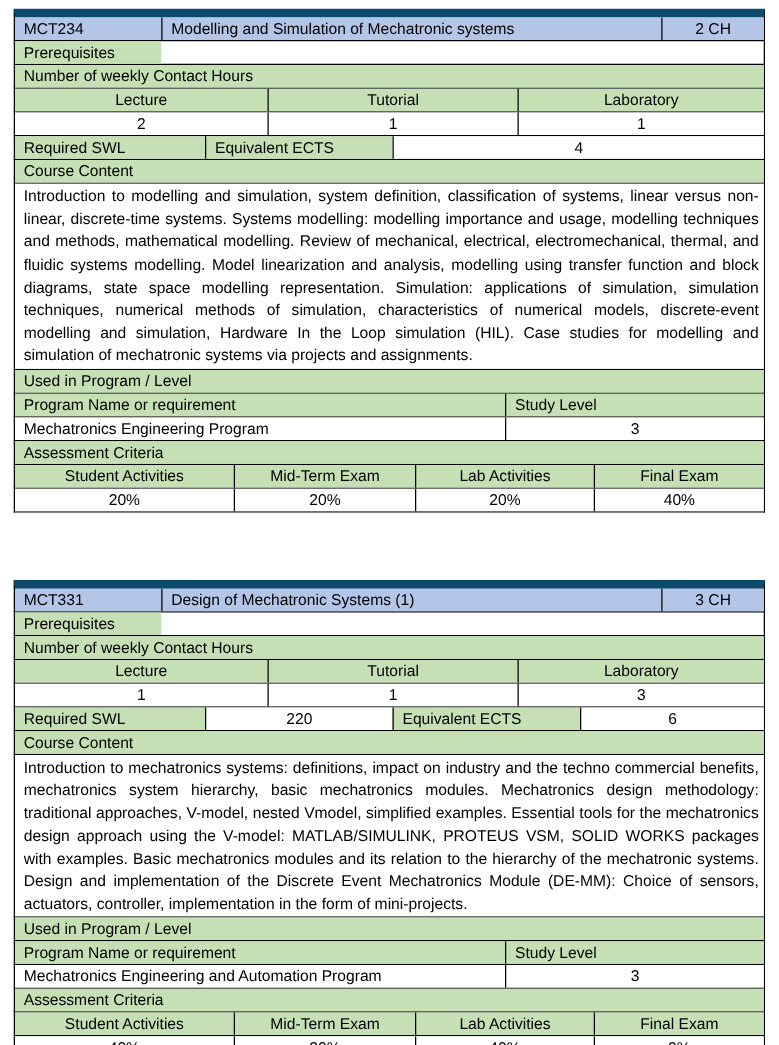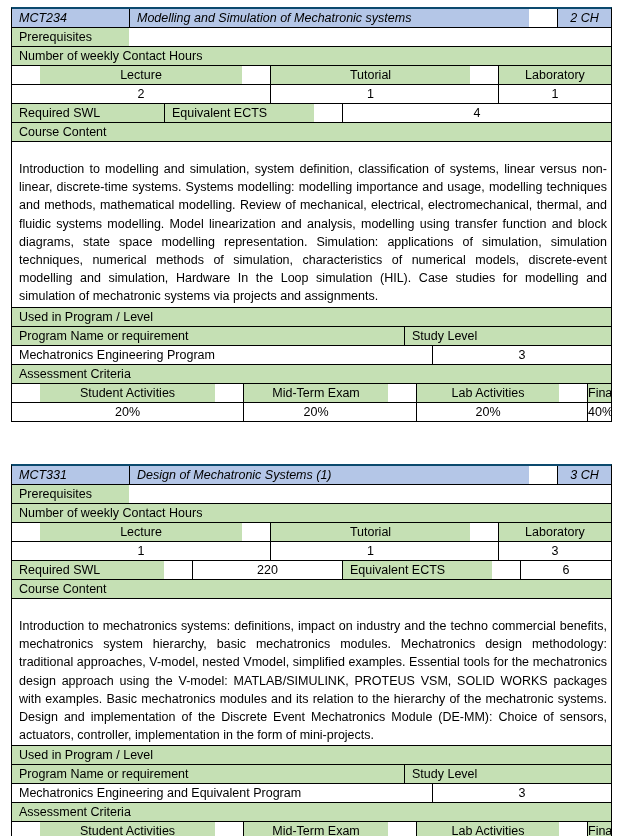--- a/index.html
+++ b/index.html
@@ -2,29 +2,29 @@
 <html><head>
 <meta charset="utf-8">
 <style>
   html, body { margin: 0; padding: 0; background: #ffffff; }
   body { width: 623px; height: 836px; position: relative; overflow: hidden;
          font-family: "Liberation Sans", sans-serif; font-size: 12.5px; color: #000; }
   .course { position: absolute; left: 11px; width: 601px; }
   .course.c1 { top: 7px; }
   .course.c2 { top: 464px; }
   .row { display: flex; border-left: 1px solid #000; border-right: 1px solid #000; border-bottom: 1px solid #000; box-sizing: border-box; }
-  .row.first { border-top: 2px solid #0c4a6e; font-style: italic; }
+  .row.first { border-top: 7px solid #0c4a6e; }
   .cell { box-sizing: border-box; padding: 0 0 0 7px; height: 18px; line-height: 18px; white-space: nowrap; overflow: hidden; }
   .cell + .cell { border-left: 1px solid #000; }
   .blue { background: #b4c6e7; }
   .green { background: #c5e0b4; }
   .white { background: #ffffff; }
-  .center { text-align: center; padding-left: 0; margin-left: 28px; }
+  .center { text-align: center; padding-left: 0; }
   .full { flex: 1; }
-  .content { white-space: normal; height: auto; line-height: 18.2px; padding: 18px 4px 1px 7px; text-align: justify; }
+  .content { white-space: normal; height: auto; line-height: 18.2px; padding: 1px 4px 1px 7px; text-align: justify; }
   .text-last-left { text-align-last: left; }
 </style>
 </head>
 <body>
 
 <div class="course c1">
   <div class="row first">
     <div class="cell blue" style="width:117px">MCT234</div>
     <div class="cell blue" style="width:400px">Modelling and Simulation of Mechatronic systems</div>
     <div class="cell blue center full">2 CH</div>
@@ -119,21 +119,21 @@
     <div class="cell white full content text-last-left">Introduction to mechatronics systems: definitions, impact on industry and the techno commercial benefits, mechatronics system hierarchy, basic mechatronics modules.  Mechatronics design methodology: traditional approaches, V-model, nested Vmodel, simplified examples. Essential tools for the mechatronics design approach using the V-model: MATLAB/SIMULINK, PROTEUS VSM, SOLID WORKS packages with examples. Basic mechatronics modules and its relation to the hierarchy of the mechatronic systems. Design and implementation of the Discrete Event Mechatronics Module (DE-MM): Choice of sensors, actuators, controller, implementation in the form of mini-projects.</div>
   </div>
   <div class="row">
     <div class="cell green full">Used in Program / Level</div>
   </div>
   <div class="row">
     <div class="cell green" style="width:392px">Program Name or requirement</div>
     <div class="cell green full">Study Level</div>
   </div>
   <div class="row">
-    <div class="cell white" style="width:392px">Mechatronics Engineering and Equivalent Program</div>
+    <div class="cell white" style="width:392px">Mechatronics Engineering and Automation Program</div>
     <div class="cell white center full">3</div>
   </div>
   <div class="row">
     <div class="cell green full">Assessment Criteria</div>
   </div>
   <div class="row">
     <div class="cell green center" style="width:175px">Student Activities</div>
     <div class="cell green center" style="width:145px">Mid-Term Exam</div>
     <div class="cell green center" style="width:143px">Lab Activities</div>
     <div class="cell green center full">Final Exam</div>

